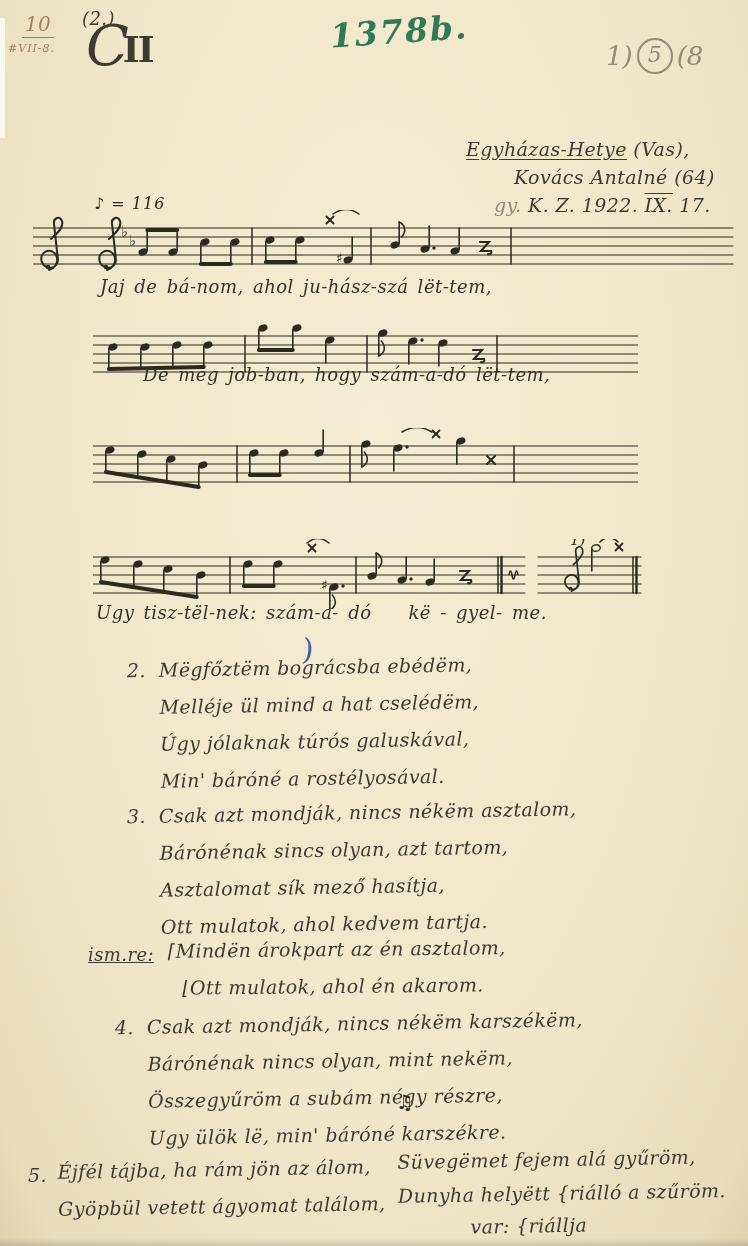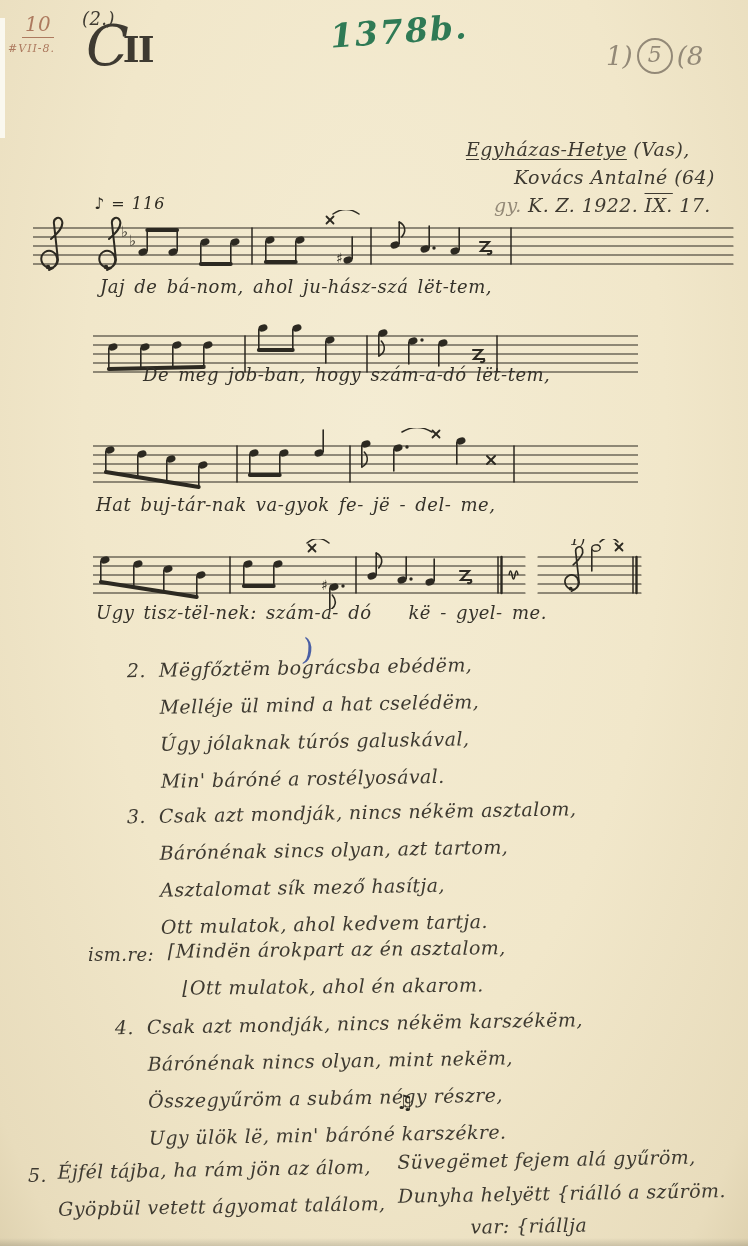--- a/index.html
+++ b/index.html
@@ -195,21 +195,20 @@
       <circle cx="314" cy="11" r="1.7" fill="#2c2921"></circle>
       <path d="M309,-4 q15,-9 30,0" stroke="#2c2921" stroke-width="1.5" fill="none" stroke-linecap="round"></path>
       <line x1="339.5" y1="-5.5" x2="346.5" y2="1.5" stroke="#2c2921" stroke-width="1.8" stroke-linecap="round"></line>
       <line x1="339.5" y1="1.5" x2="346.5" y2="-5.5" stroke="#2c2921" stroke-width="1.8" stroke-linecap="round"></line>
       <ellipse cx="368" cy="5" rx="4.6" ry="3.4" fill="#2c2921" transform="rotate(-18 368 5)"></ellipse>
       <line x1="363.8" y1="6.2" x2="363.8" y2="28" stroke="#2c2921" stroke-width="1.6" stroke-linecap="round"></line>
       <line x1="394" y1="20" x2="402" y2="28" stroke="#2c2921" stroke-width="2" stroke-linecap="round"></line>
       <line x1="394" y1="28" x2="402" y2="20" stroke="#2c2921" stroke-width="2" stroke-linecap="round"></line>
       <line x1="421" y1="10" x2="421" y2="46" stroke="#2c2921" stroke-width="1.5" stroke-linecap="round"></line>
     </svg>
-  <div class="abs lyric" style="left:96px;top:494px;">Hat buj-tár-nak va-gyok fe- jë - del- me,</div>
 
   <svg class="staff" style="left:93px;top:539px;" width="620" height="70" viewBox="0 -8 620 70">
       <line x1="0" y1="10" x2="432" y2="10" stroke="#2c2921" stroke-width="1.1" stroke-linecap="round"></line>
       <line x1="0" y1="19" x2="432" y2="19" stroke="#2c2921" stroke-width="1.1" stroke-linecap="round"></line>
       <line x1="0" y1="28" x2="432" y2="28" stroke="#2c2921" stroke-width="1.1" stroke-linecap="round"></line>
       <line x1="0" y1="37" x2="432" y2="37" stroke="#2c2921" stroke-width="1.1" stroke-linecap="round"></line>
       <line x1="0" y1="46" x2="432" y2="46" stroke="#2c2921" stroke-width="1.1" stroke-linecap="round"></line>
       <line x1="445" y1="10" x2="548" y2="10" stroke="#2c2921" stroke-width="1.1" stroke-linecap="round"></line>
       <line x1="445" y1="19" x2="548" y2="19" stroke="#2c2921" stroke-width="1.1" stroke-linecap="round"></line>
       <line x1="445" y1="28" x2="548" y2="28" stroke="#2c2921" stroke-width="1.1" stroke-linecap="round"></line>
@@ -278,21 +277,21 @@
   </div>
 
   <div class="abs hw verse" style="left:160px;top:801px;transform:rotate(-1deg);">
     <span class="vnum">3.</span>
     <div class="vline">Csak azt mondják, nincs nékëm asztalom,</div>
     <div class="vline">Bárónénak sincs olyan, azt tartom,</div>
     <div class="vline">Asztalomat sík mező hasítja,</div>
     <div class="vline">Ott mulatok, ahol kedvem tartja.</div>
   </div>
 
-  <div class="abs hw" style="left:88px;top:944px;font-size:18px;">ism.re:</div>
+  <div class="abs hw" style="left:88px;top:944px;font-size:18px;text-decoration:underline;">ism.re:</div>
   <div class="abs hw verse" style="left:168px;top:938px;transform:rotate(-0.6deg);">
     <div class="vline"><span class="brk">⌈</span><span>Mindën árokpart az én asztalom,</span></div>
     <div class="vline" style="margin-left:14px;"><span class="brk">⌊</span><span>Ott mulatok, ahol én akarom.</span></div>
   </div>
 
   <div class="abs hw verse" style="left:148px;top:1012px;transform:rotate(-1deg);">
     <span class="vnum">4.</span>
     <div class="vline">Csak azt mondják, nincs nékëm karszékëm,</div>
     <div class="vline">Bárónénak nincs olyan, mint nekëm,</div>
     <div class="vline">Összegyűröm a subám négy részre,</div>

